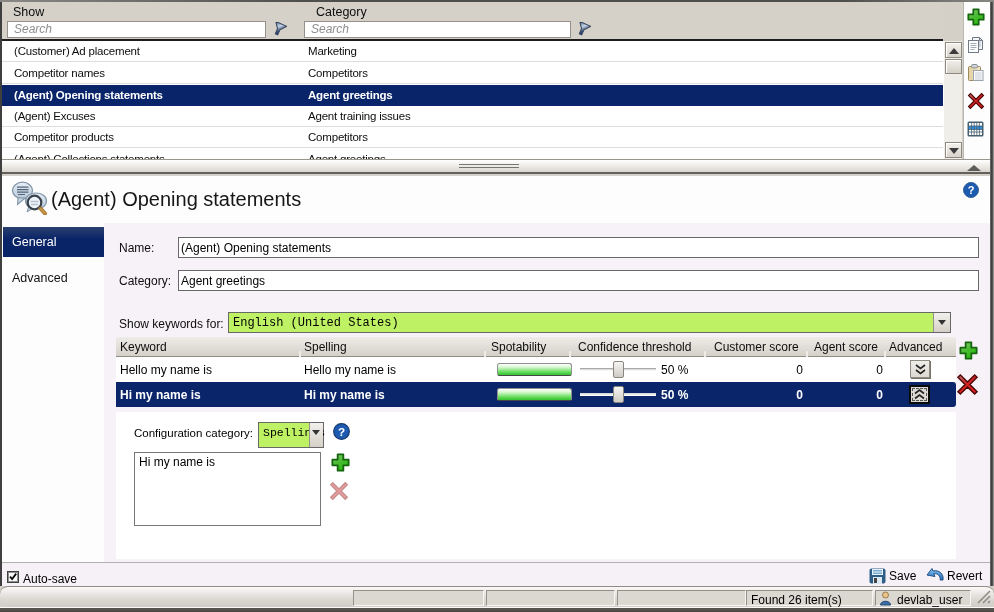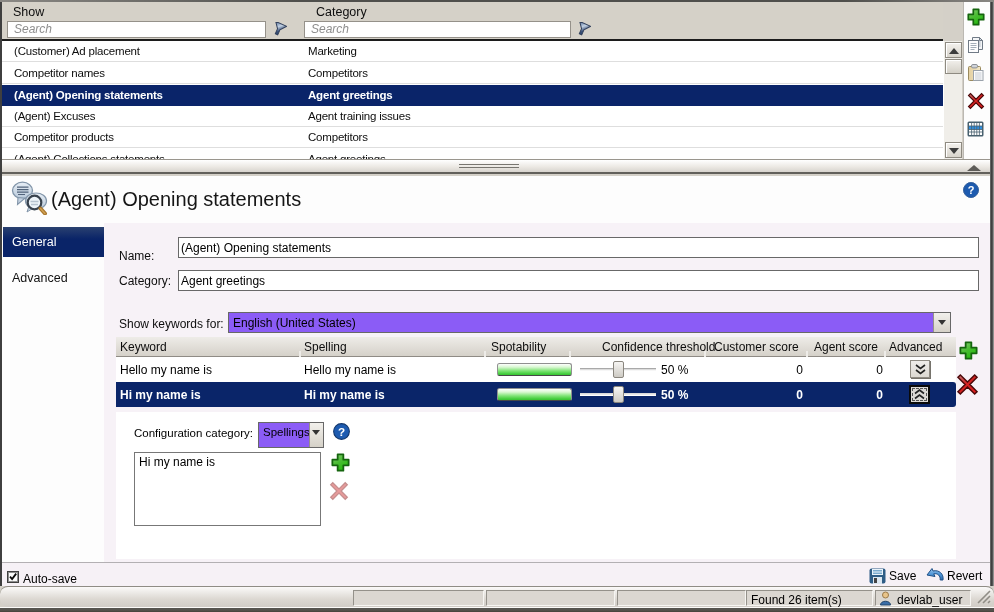--- a/index.html
+++ b/index.html
@@ -47,21 +47,21 @@
 
 #tabcol { position:absolute; left:0; top:47px; width:103px; height:339px; background:#fdfdfd; }
 #tabGeneral { position:absolute; left:2px; top:4px; width:101px; height:30px; background:linear-gradient(180deg,#2a4170,#0a2468 40%); color:#fff; font-size:12.5px; line-height:30px; padding-left:9px; }
 #tabAdvanced { position:absolute; left:2px; top:40px; width:101px; height:30px; color:#111; font-size:12.5px; line-height:30px; padding-left:9px; }
 
 #form { position:absolute; left:103px; top:47px; width:886px; height:339px; background:#f7f2f7; }
 .flabel { position:absolute; font-size:12px; color:#0d0d0d; }
 .finput { position:absolute; background:#fff; border:1px solid #686868; font-size:12px; padding:3px 0 0 2px; color:#000; }
 
 
-.combo { position:absolute; background:#8b5cf6; border:1px solid #686868; font-size:12px; }
+.combo { position:absolute; background:#bef264; border:1px solid #686868; font-size:12px;font-family:Liberation Mono, monospace; }
 .combo .ctext { position:absolute; left:4px; top:3px; }
 .combo .cbtn { position:absolute; right:0; top:0; bottom:0; width:17px; background:linear-gradient(180deg,#f2f0ec,#d5d1c8); border-left:1px solid #95918a; }
 .combo .cbtn:after { content:""; position:absolute; left:4px; top:7px; border-left:4px solid transparent; border-right:4px solid transparent; border-top:5px solid #333; }
 
 
 #kgrid { position:absolute; left:12px; top:114px; width:840px; }
 #khead { position:absolute; left:0; top:0; width:840px; height:20px; background:linear-gradient(180deg,#eeece8,#d5d1c9); border-bottom:1px solid #8f8b85; }
 #khead i { position:absolute; top:14px; width:2px; height:7px; background:#eeece8; }
 #khead span { position:absolute; top:3px; font-size:12px; color:#0d0d0d; }
 .krow { position:absolute; left:0; width:840px; height:25px; background:#fff; }
@@ -268,37 +268,37 @@
         <text x="8" y="12" font-size="11" font-weight="bold" fill="#fff" text-anchor="middle" font-family="Liberation Sans">?</text>
       </svg>
 
     <div id="tabcol">
       <div id="tabGeneral">General</div>
       <div id="tabAdvanced">Advanced</div>
     </div>
 
     <div id="form">
 
-      <span class="flabel" style="left:15px; top:18px;margin-top:8px;">Name:</span>
+      <span class="flabel" style="left:15px; top:18px;">Name:</span>
       <div class="finput" style="left:74px; top:14px; width:801px; height:21px;">(Agent) Opening statements</div>
       <span class="flabel" style="left:15px; top:51px;">Category:</span>
       <div class="finput" style="left:74px; top:47px; width:801px; height:21px;">Agent greetings</div>
 
       <span class="flabel" style="left:15px; top:94px;">Show keywords for:</span>
       <div class="combo" style="left:124px; top:89px; width:723px; height:21px;">
           <span class="ctext">English (United States)</span>
           <div class="cbtn"></div>
         </div>
 
       <div id="kgrid">
         <div id="khead">
           <span style="left:4px;">Keyword</span>
           <span style="left:188px;">Spelling</span>
           <span style="left:375px;">Spotability</span>
-          <span style="left:462px;margin-left:24px;">Confidence threshold</span>
+          <span style="left:462px;">Confidence threshold</span>
           <span style="left:598px;">Customer score</span>
           <span style="left:698px;">Agent score</span>
           <span style="left:773px;">Advanced</span>
           <i style="left:183px;"></i>
             <i style="left:368px;"></i>
             <i style="left:453px;"></i>
             <i style="left:588px;"></i>
             <i style="left:690px;"></i>
             <i style="left:768px;"></i>
         </div>

